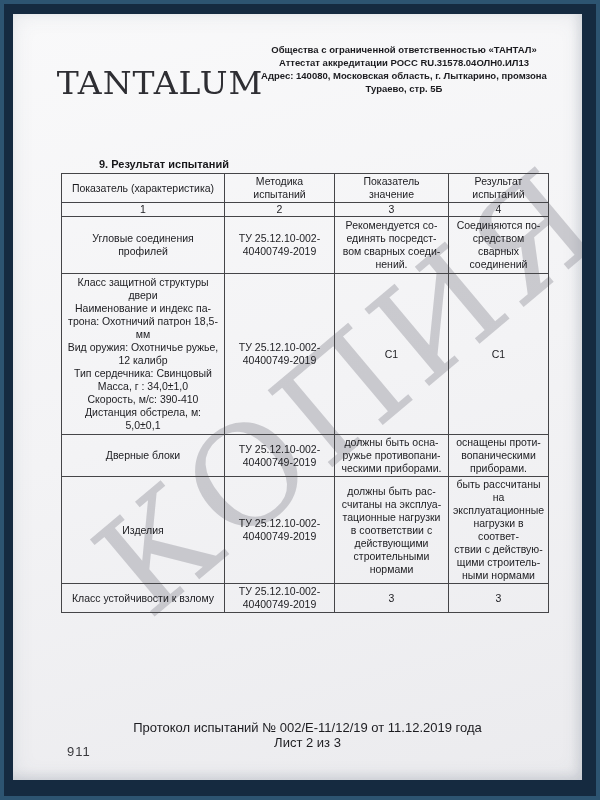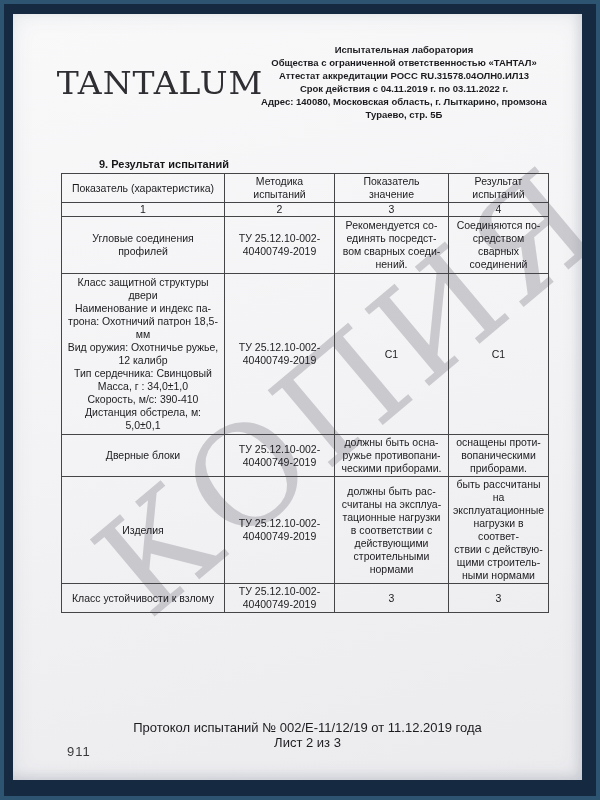--- a/index.html
+++ b/index.html
@@ -88,24 +88,22 @@
 
 <div class="frame-inner"></div>
 
 <div class="page">
 
   <div class="watermark">КОПИЯ</div>
 
   <div class="logo">TANTALUM</div>
 
   <div class="lab-info">
-    <div>Испытательная лаборатория</div>
     <div>Общества с ограниченной ответственностью «ТАНТАЛ»</div>
     <div>Аттестат аккредитации РОСС RU.31578.04ОЛН0.ИЛ13</div>
-    <div>Срок действия с 04.11.2019 г. по 03.11.2022 г.</div>
     <div>Адрес: 140080, Московская область, г. Лыткарино, промзона</div>
     <div>Тураево, стр. 5Б</div>
   </div>
 
   <div class="section-title">9. Результат испытаний</div>
 
   <table class="results">
     <colgroup>
       <col style="width:163px">
       <col style="width:110px">

